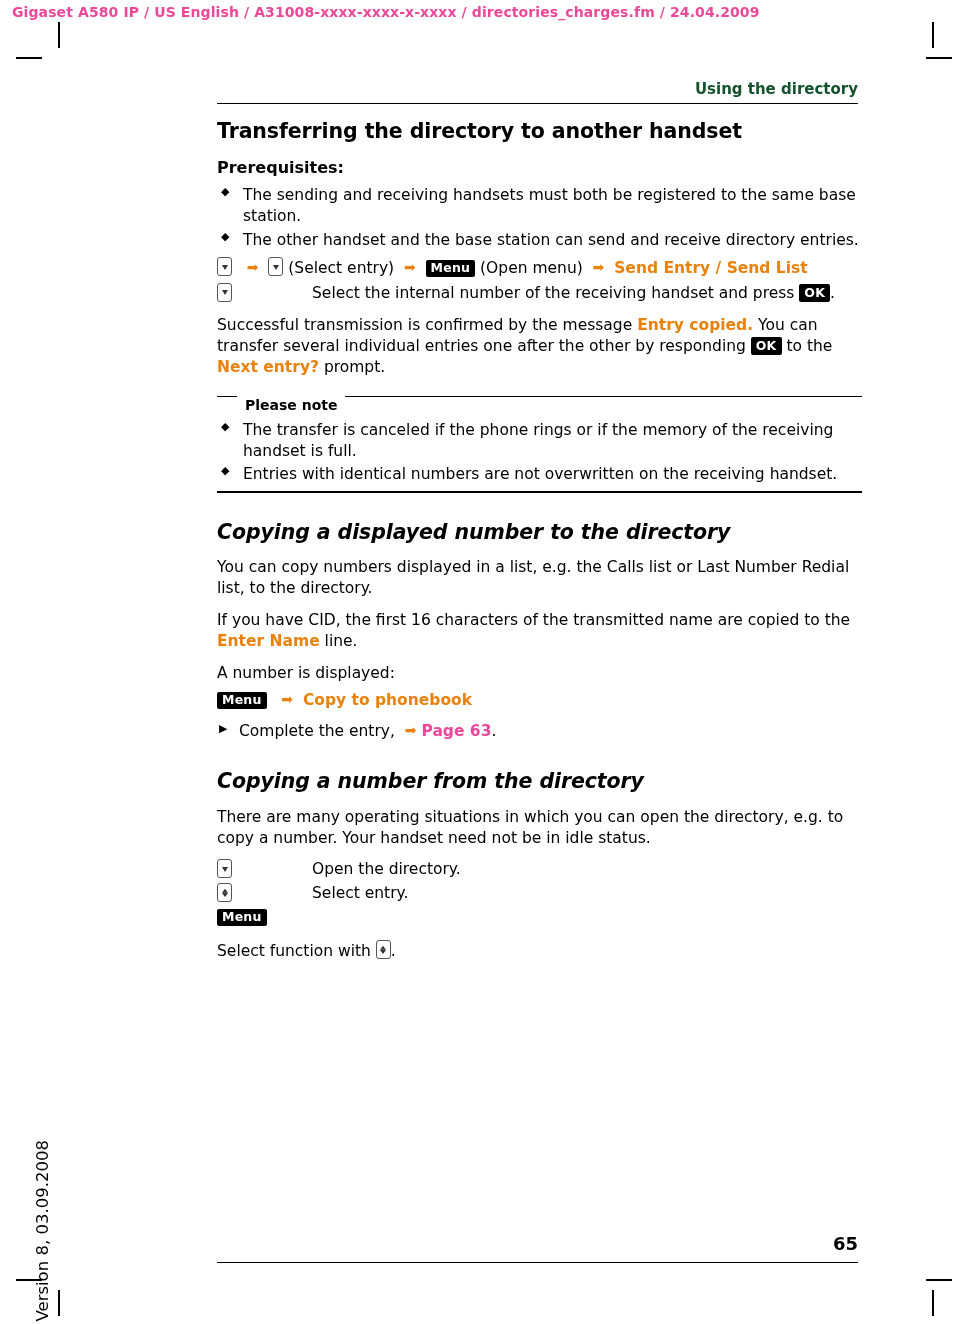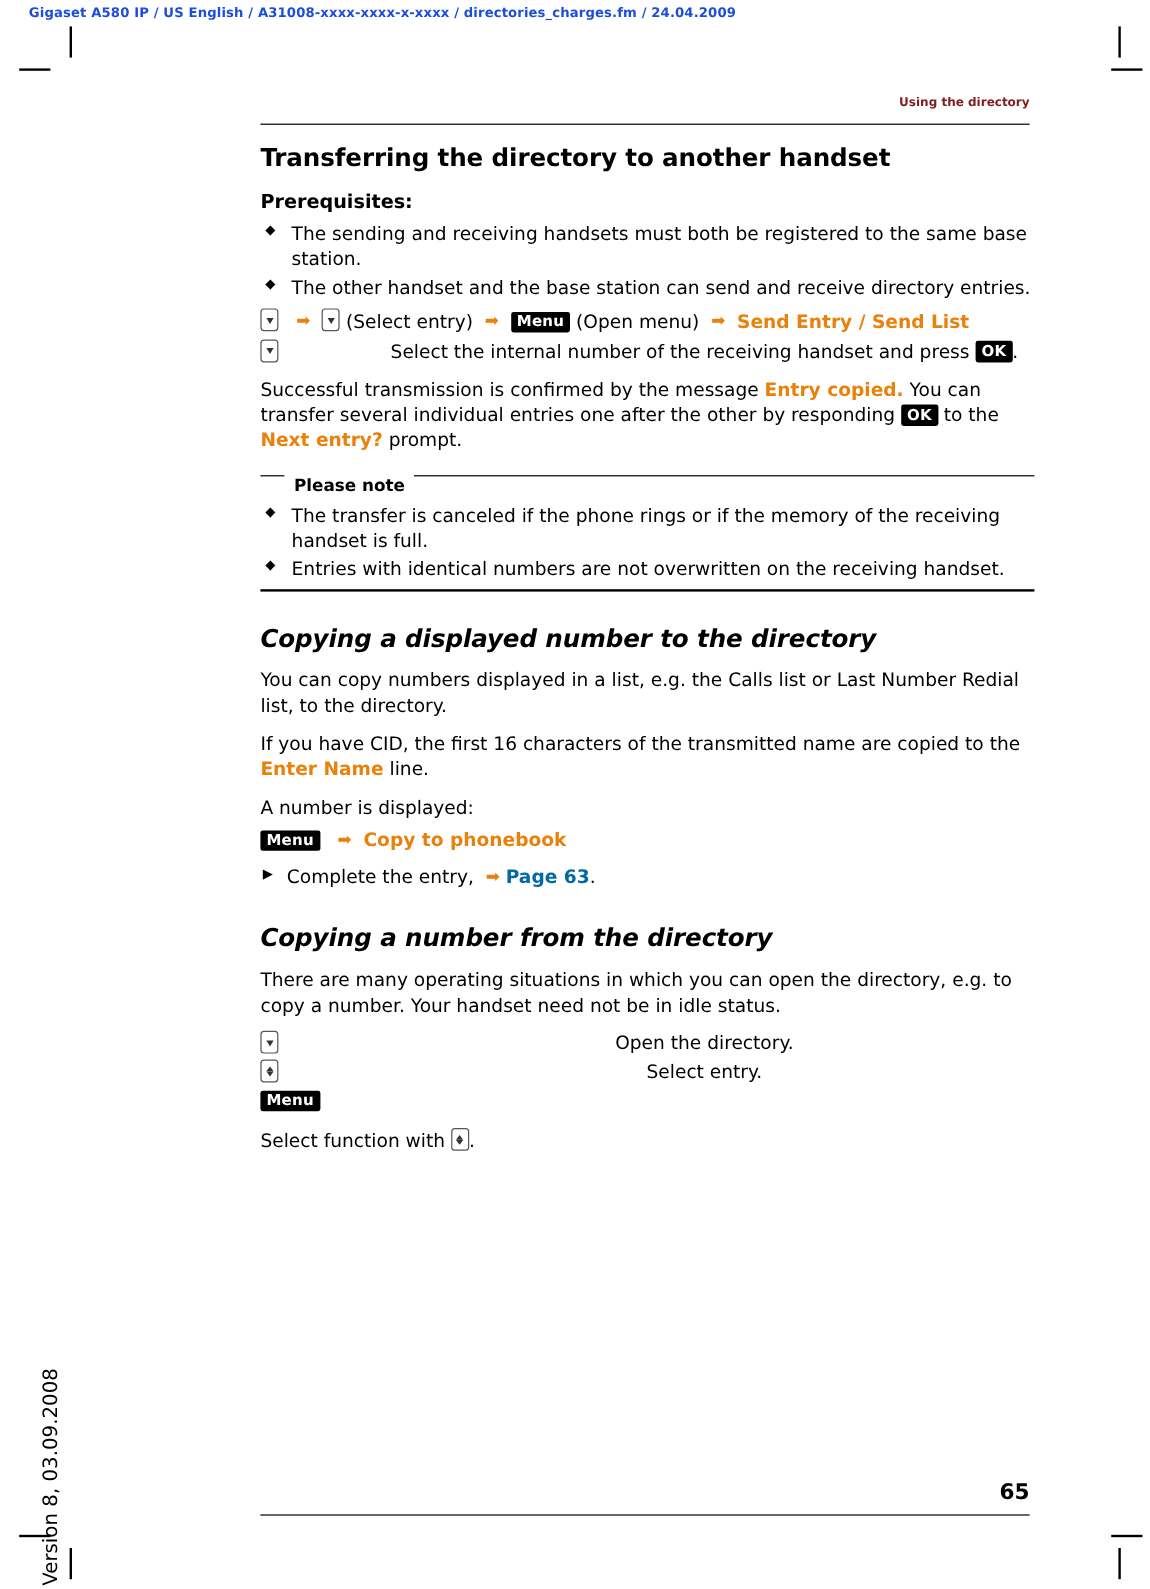--- a/index.html
+++ b/index.html
@@ -17,25 +17,25 @@
   }
   .page {
     position: relative;
     width: 958px;
     height: 1324px;
   }
   
   .header-line {
     position: absolute;
     top: 4px;
-    left: 24px;
-    font-size: 11px;
+    left: 12px;
+    font-size: 14px;
     font-weight: bold;
     letter-spacing: 0.1px;
-    color: #1d4ed8;
+    color: #ec4899;
     white-space: nowrap;
   }
   
   .crop {
     position: absolute;
     background: #000;
   }
   .crop-v { width: 1.5px; height: 26px; }
   .crop-h { height: 1.5px; width: 26px; }
 
@@ -50,23 +50,23 @@
     font-size: 16.5px;
     color: #000;
     white-space: nowrap;
     font-family: "DejaVu Sans", sans-serif;
   }
   
   .running-head {
     position: absolute;
     right: 100px;
     top: 80px;
-    font-size: 10px;
-    font-weight: bold;
-    color: #7f1d1d;
+    font-size: 15px;
+    font-weight: bold;
+    color: #14532d;
   }
   .head-rule {
     position: absolute;
     left: 217px;
     right: 100px;
     top: 103px;
     height: 1.4px;
     background: #000;
   }
   
@@ -166,33 +166,33 @@
   .arrow {
     color: #E8820C;
     font-size: 14px;
     vertical-align: 1px;
   }
   .orange {
     color: #E8820C;
     font-weight: bold;
   }
   .bluelink {
-    color: #0369a1;
+    color: #ec4899;
     font-weight: bold;
   }
   
   .proc {
     display: flex;
     margin-bottom: 2px;
   }
   .proc .kcol {
     width: 95px;
     flex: 0 0 95px;
   }
-  .proc .dcol { flex: 1 1 auto; text-align: center; }
+  .proc .dcol { flex: 1 1 auto; }
 
   
   .note {
     margin: 18px 0 8px 0;
     position: relative;
   }
   .note-top {
     display: flex;
     align-items: flex-start;
     height: 16px;

